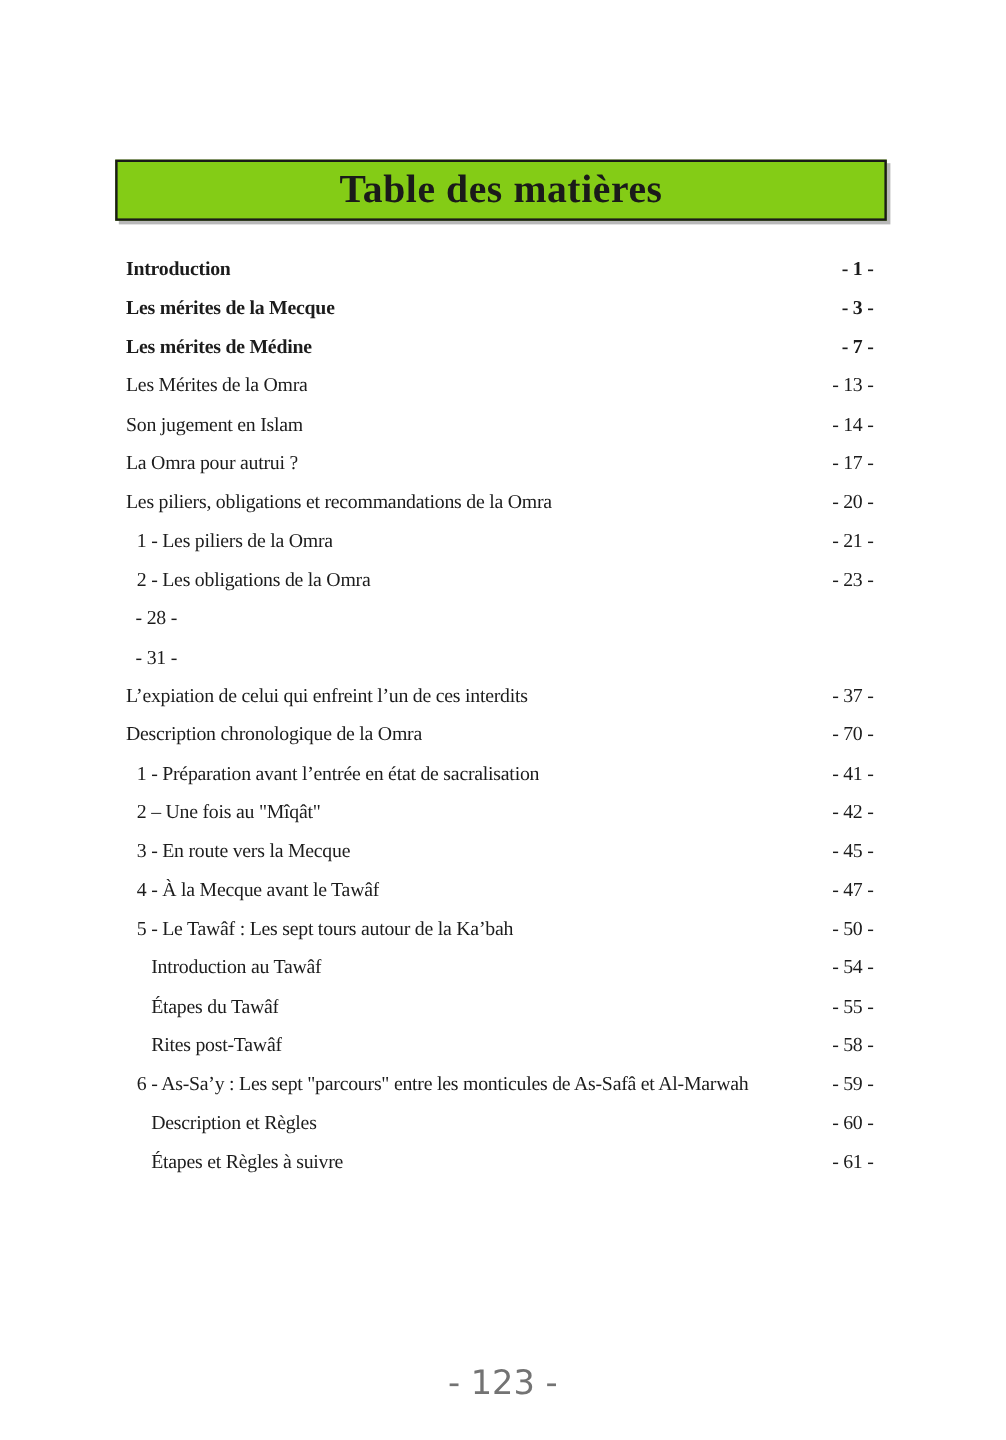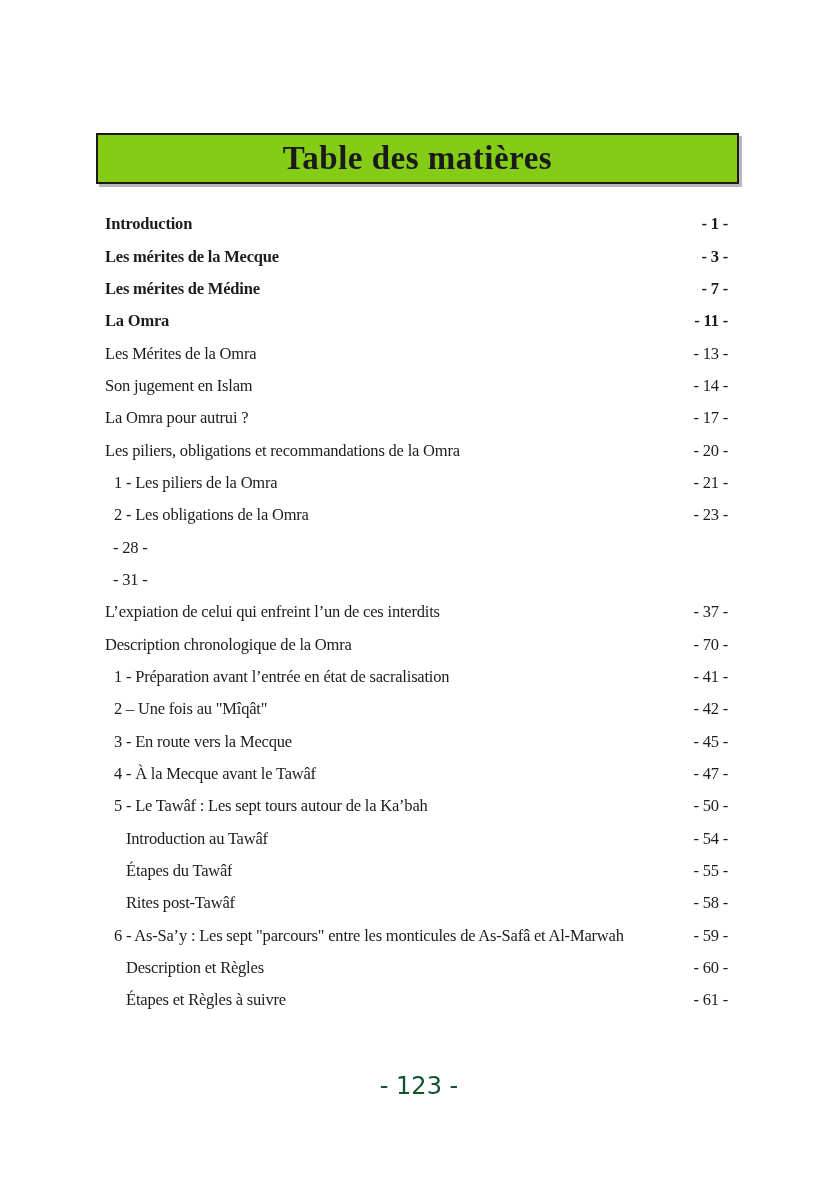--- a/index.html
+++ b/index.html
@@ -59,26 +59,26 @@
   .toc-row .toc-page {
     margin-left: 8px;
     flex: 0 0 auto;
   }
   .toc-row.lvl-1 .toc-label { padding-left: 9px; }
   .toc-row.lvl-2 .toc-label { padding-left: 21px; }
   .toc-row.bold { font-weight: bold; }
   .footer {
     position: absolute;
     left: 0;
-    top: 1072px;
+    top: 1136px;
     width: 838px;
     text-align: center;
     font-family: "DejaVu Sans", "Liberation Sans", sans-serif;
-    font-size: 24px;
-    color: #14532d;
+    font-size: 28px;
+    color: #737373;
   }
 </style>
 </head>
 <body>
 
 <div class="page">
 
   <div class="title-box">
     <span class="title-text">Table des matières</span>
   </div>
@@ -88,24 +88,20 @@
         <span class="toc-label">Introduction</span>
         <span class="toc-page">- 1 -</span>
       </div>
       <div class="toc-row lvl-0 bold">
         <span class="toc-label">Les mérites de la Mecque</span>
         <span class="toc-page">- 3 -</span>
       </div>
       <div class="toc-row lvl-0 bold">
         <span class="toc-label">Les mérites de Médine</span>
         <span class="toc-page">- 7 -</span>
-      </div>
-      <div class="toc-row lvl-0 bold">
-        <span class="toc-label">La Omra</span>
-        <span class="toc-page">- 11 -</span>
       </div>
       <div class="toc-row lvl-0">
         <span class="toc-label">Les Mérites de la Omra</span>
         <span class="toc-page">- 13 -</span>
       </div>
       <div class="toc-row lvl-0">
         <span class="toc-label">Son jugement en Islam</span>
         <span class="toc-page">- 14 -</span>
       </div>
       <div class="toc-row lvl-0">

